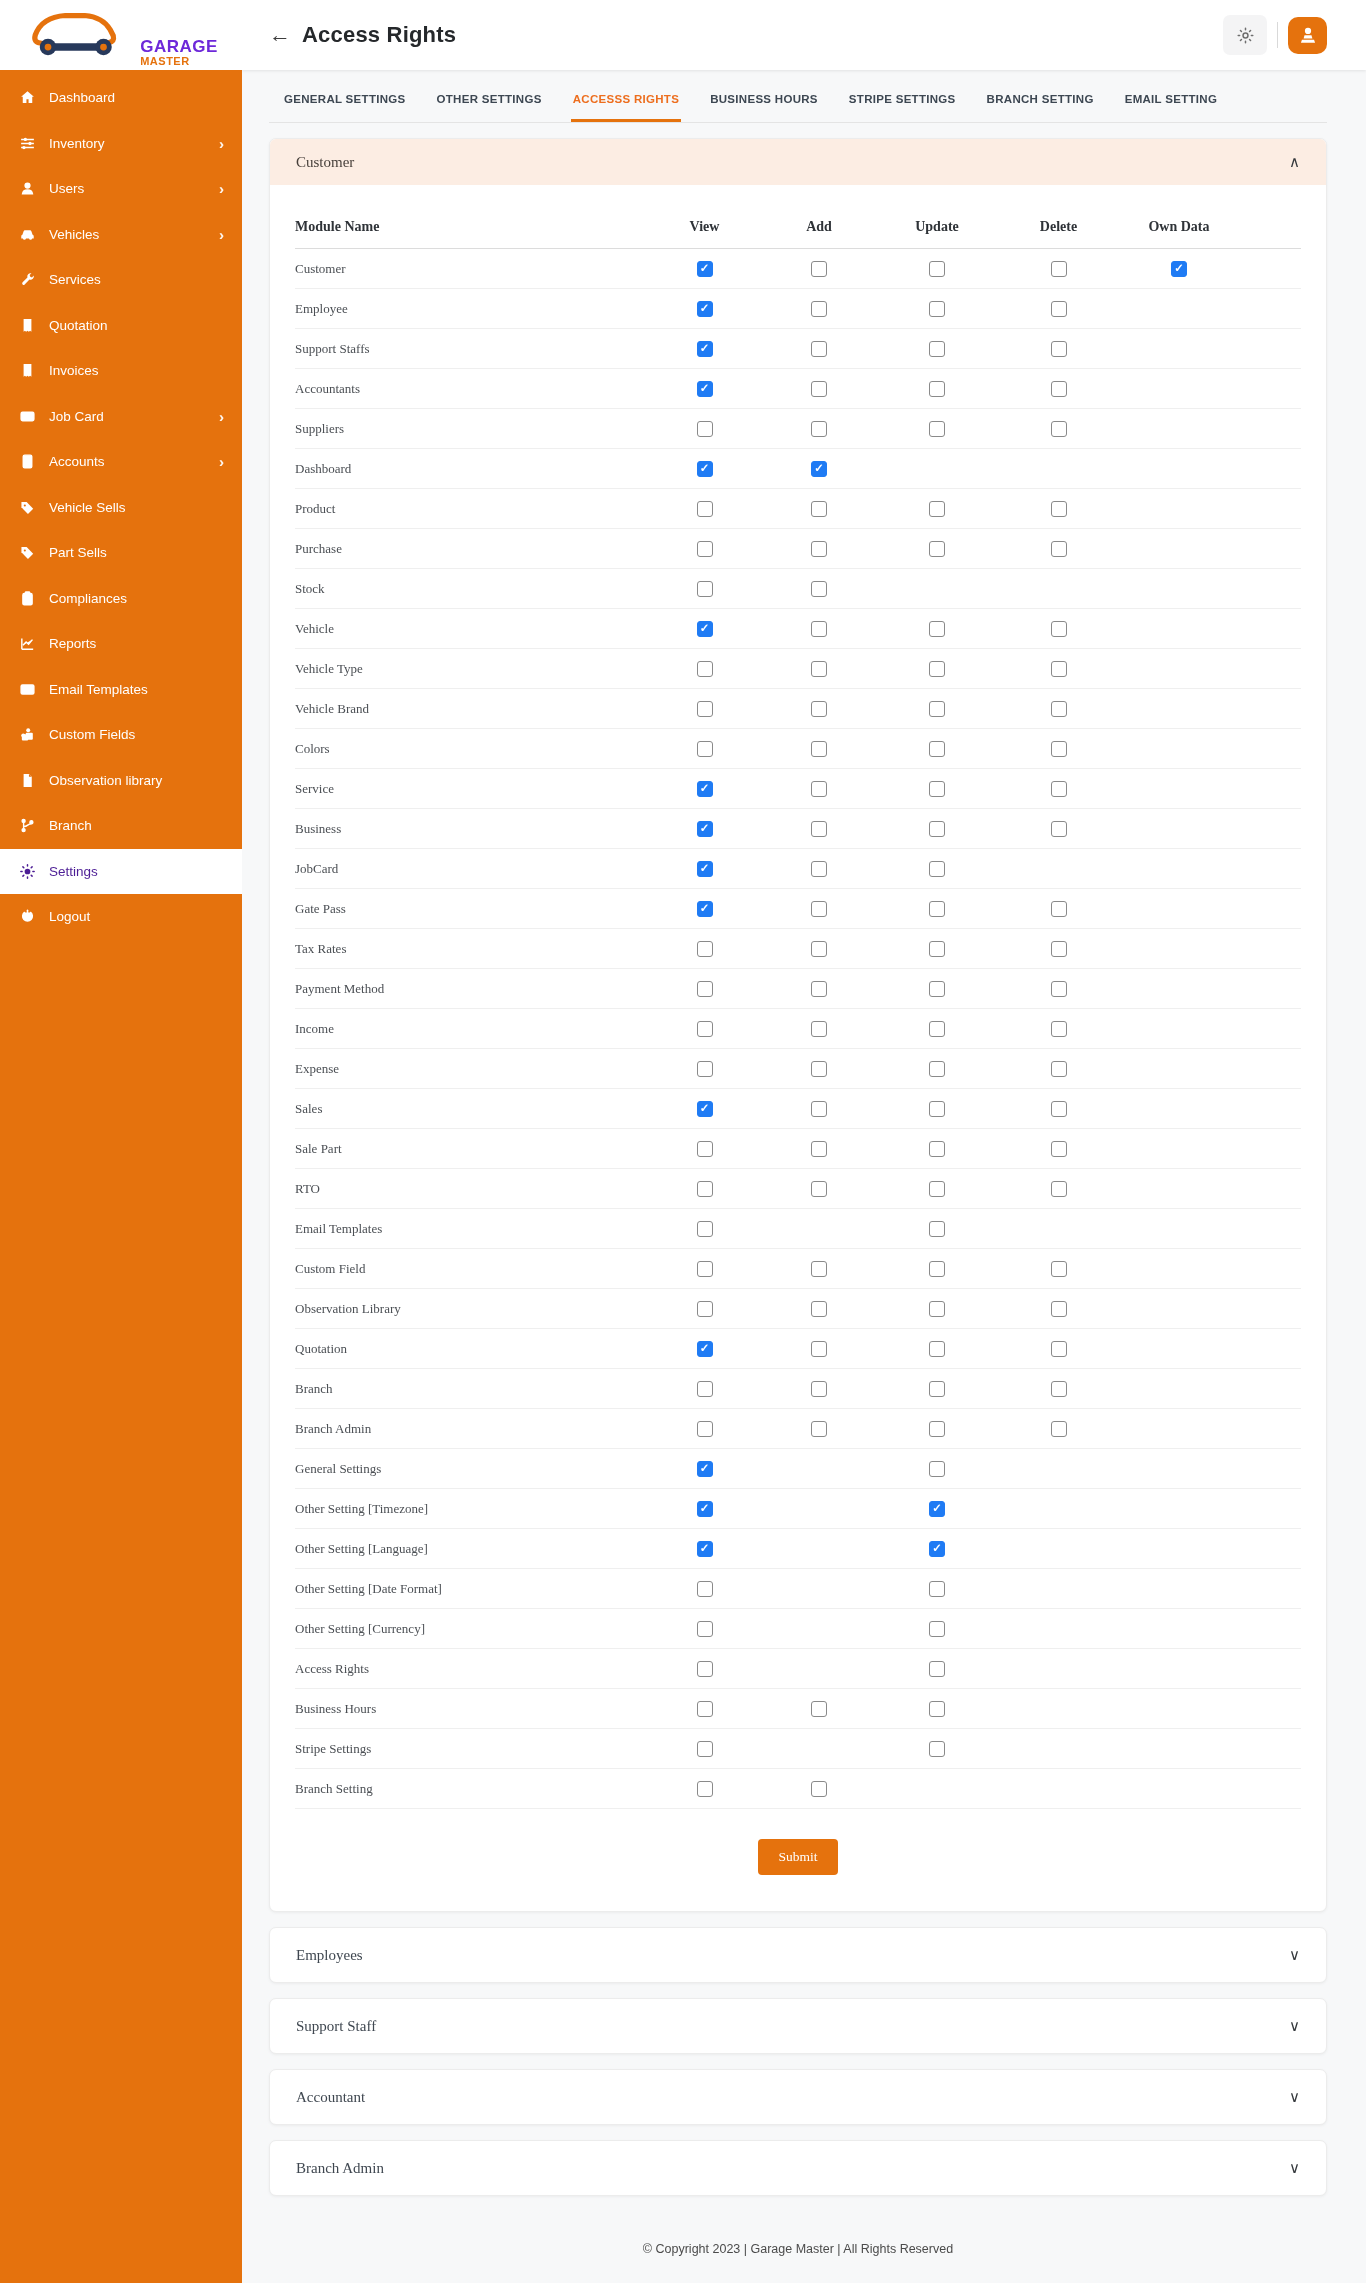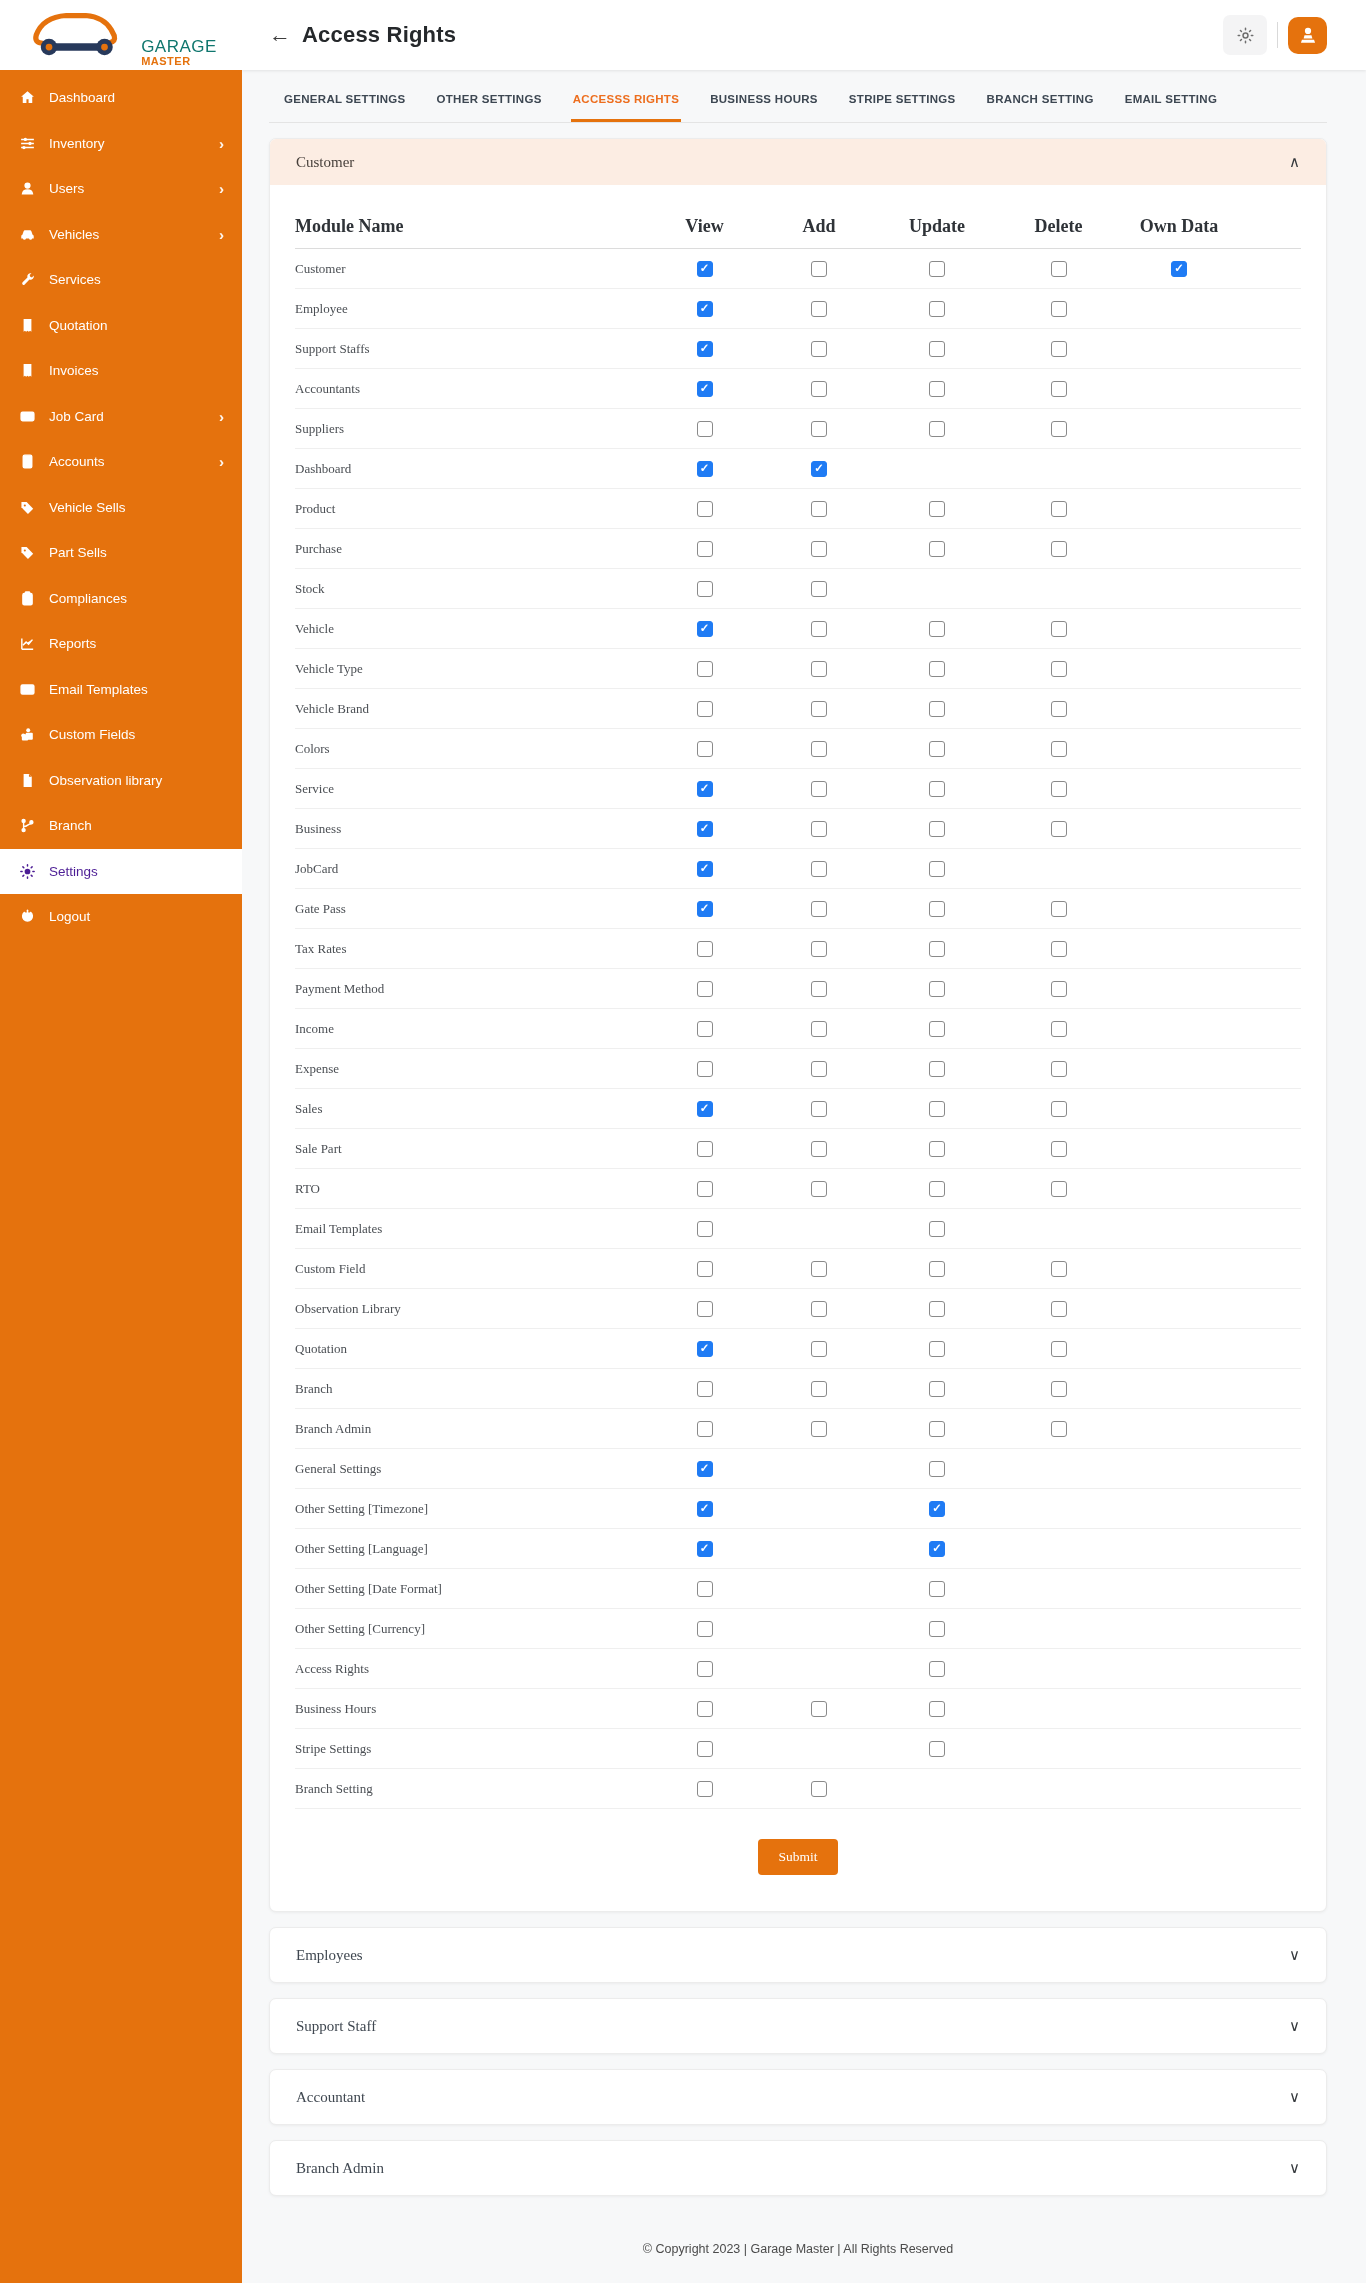--- a/index.html
+++ b/index.html
@@ -12,21 +12,21 @@
   .sidebar {
     position:absolute; left:0; top:0; width:242px; min-height:2283px;
     background:#E5720D; z-index:5;
   }
   .logo-box {
     height:70px; background:#ffffff; display:flex; align-items:center;
     justify-content:center; gap:8px; padding:6px 8px;
   }
   .logo-box svg { width:108px; height:54px; flex:0 0 auto; }
   .brand-text { display:flex; flex-direction:column; line-height:1.05; }
-  .brand-line1 { color:#0f766e; font-weight:normal; font-size:17px; letter-spacing:.5px;margin-top:35px; }
+  .brand-line1 { color:#6d28d9; font-weight:bold; font-size:17px; letter-spacing:.5px;margin-top:35px; }
   .brand-line2 { color:#E5720D; font-weight:bold; font-size:11px; letter-spacing:.5px; }
   .nav { padding-top:5px; }
   .side-item {
     display:flex; align-items:center; gap:13px; padding:0 18px; height:45.5px;
     color:#ffffff; font-size:13.5px; cursor:pointer;
   }
   .side-item .ic { width:18px; height:18px; display:flex; align-items:center; justify-content:center; }
   .side-item .ic svg { width:17px; height:17px; fill:currentColor; }
   .side-item .chev { margin-left:auto; font-size:15px; font-weight:bold; opacity:.95; }
   .side-item.active { background:#ffffff; color:#4c1d95; }
@@ -74,21 +74,21 @@
   .acc-header.expanded { background:#FCEDE3; }
   .acc-header.collapsed { height:54px; color:#3f4750; }
   .acc-chev { font-size:15px; color:#35393d; }
   
   .table-wrap { padding:20px 25px 16px; }
   .perm-grid-row {
     display:grid; grid-template-columns:352px 115px 114px 122px 121px 120px 1fr;
     align-items:center; height:40px; border-bottom:1px solid #efefef;
   }
   .perm-grid-row.head { border-bottom:1px solid #dcdcdc; height:44px; }
-  .perm-grid-row.head .colhead { font-size:18px; font-weight:bold; color:#2f3338; text-align:center; }
+  .perm-grid-row.head .colhead { font-size:14px; font-weight:bold; color:#2f3338; text-align:center; }
   .perm-grid-row.head .colhead.first { text-align:left; }
   .module-name { font-size:13px; color:#4b4f54; text-align:left; }
   .cellbox { display:flex; justify-content:center; }
   .cb {
     width:16px; height:16px; border:1.5px solid #8a8a8a; border-radius:3px;
     background:#fff; cursor:pointer; display:flex; align-items:center;
     justify-content:center;
   }
   .cb.checked {
     background:#1F7BF4; border-color:#1F7BF4; color:#fff; font-size:11.5px;

